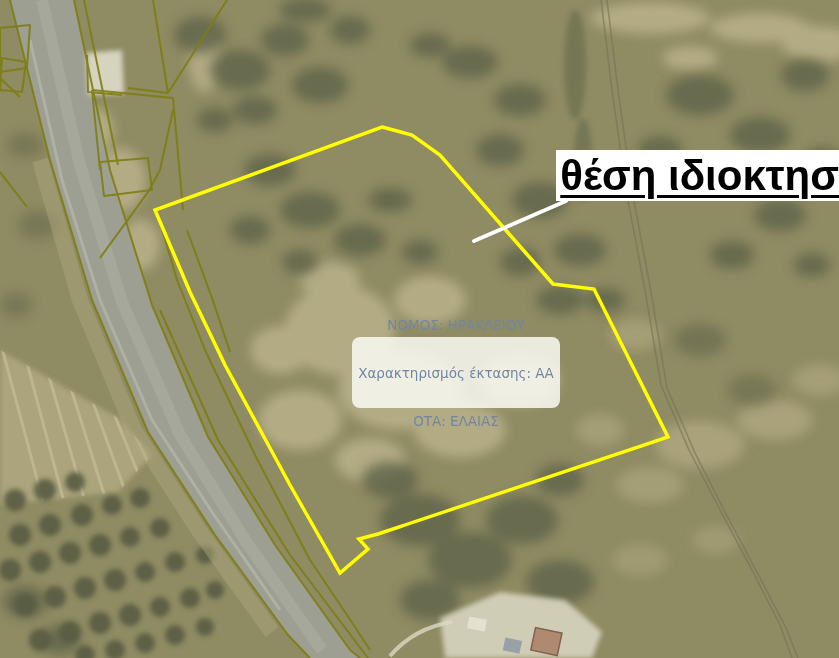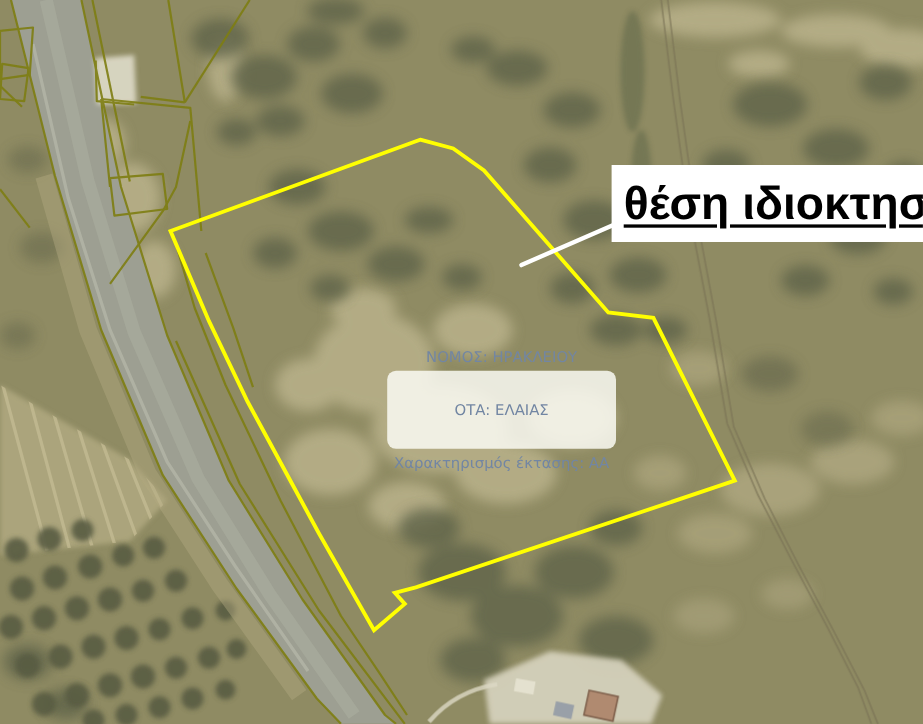--- a/index.html
+++ b/index.html
@@ -2,22 +2,22 @@
 <html><head>
 <meta charset="utf-8">
 <style>
   html,body{margin:0;padding:0;background:#222;}
   #screen{
     position:relative;width:839px;height:658px;overflow:hidden;
     font-family:"Liberation Sans",sans-serif;background:#8f8b63;
   }
   #map-svg{position:absolute;left:0;top:0;}
   .callout-box{
-    position:absolute;left:556px;top:150px;width:283px;height:70px;
-    background:#ffffff;overflow:hidden;display:flex;align-items:center;
+    position:absolute;left:556px;top:150px;width:283px;height:51px;
+    background:#ffffff;overflow:hidden;display:flex;align-items:center;justify-content:flex-end;
   }
   .callout-text{
     font-family:"Liberation Sans",sans-serif;
     font-weight:bold;font-size:42px;color:#000;
     white-space:nowrap;padding-left:11px;
     text-decoration:underline;
     text-decoration-thickness:3px;
     text-underline-offset:5px;
   }
   .info-box{
@@ -232,17 +232,17 @@
 
     <line x1="474" y1="241" x2="566" y2="201" stroke="#ffffff" stroke-width="4" stroke-linecap="round"></line>
   </svg>
 
   <div class="callout-box">
     <span class="callout-text">θέση ιδιοκτησ</span>
   </div>
 
   <div class="info-box">
     <div class="info-line">ΝΟΜΟΣ: ΗΡΑΚΛΕΙΟΥ</div>
+    <div class="info-line">Χαρακτηρισμός έκτασης: ΑΑ</div>
     <div class="info-line">ΟΤΑ: ΕΛΑΙΑΣ</div>
-    <div class="info-line">Χαρακτηρισμός έκτασης: ΑΑ</div>
   </div>
 
 </div>
 
 </body></html>

